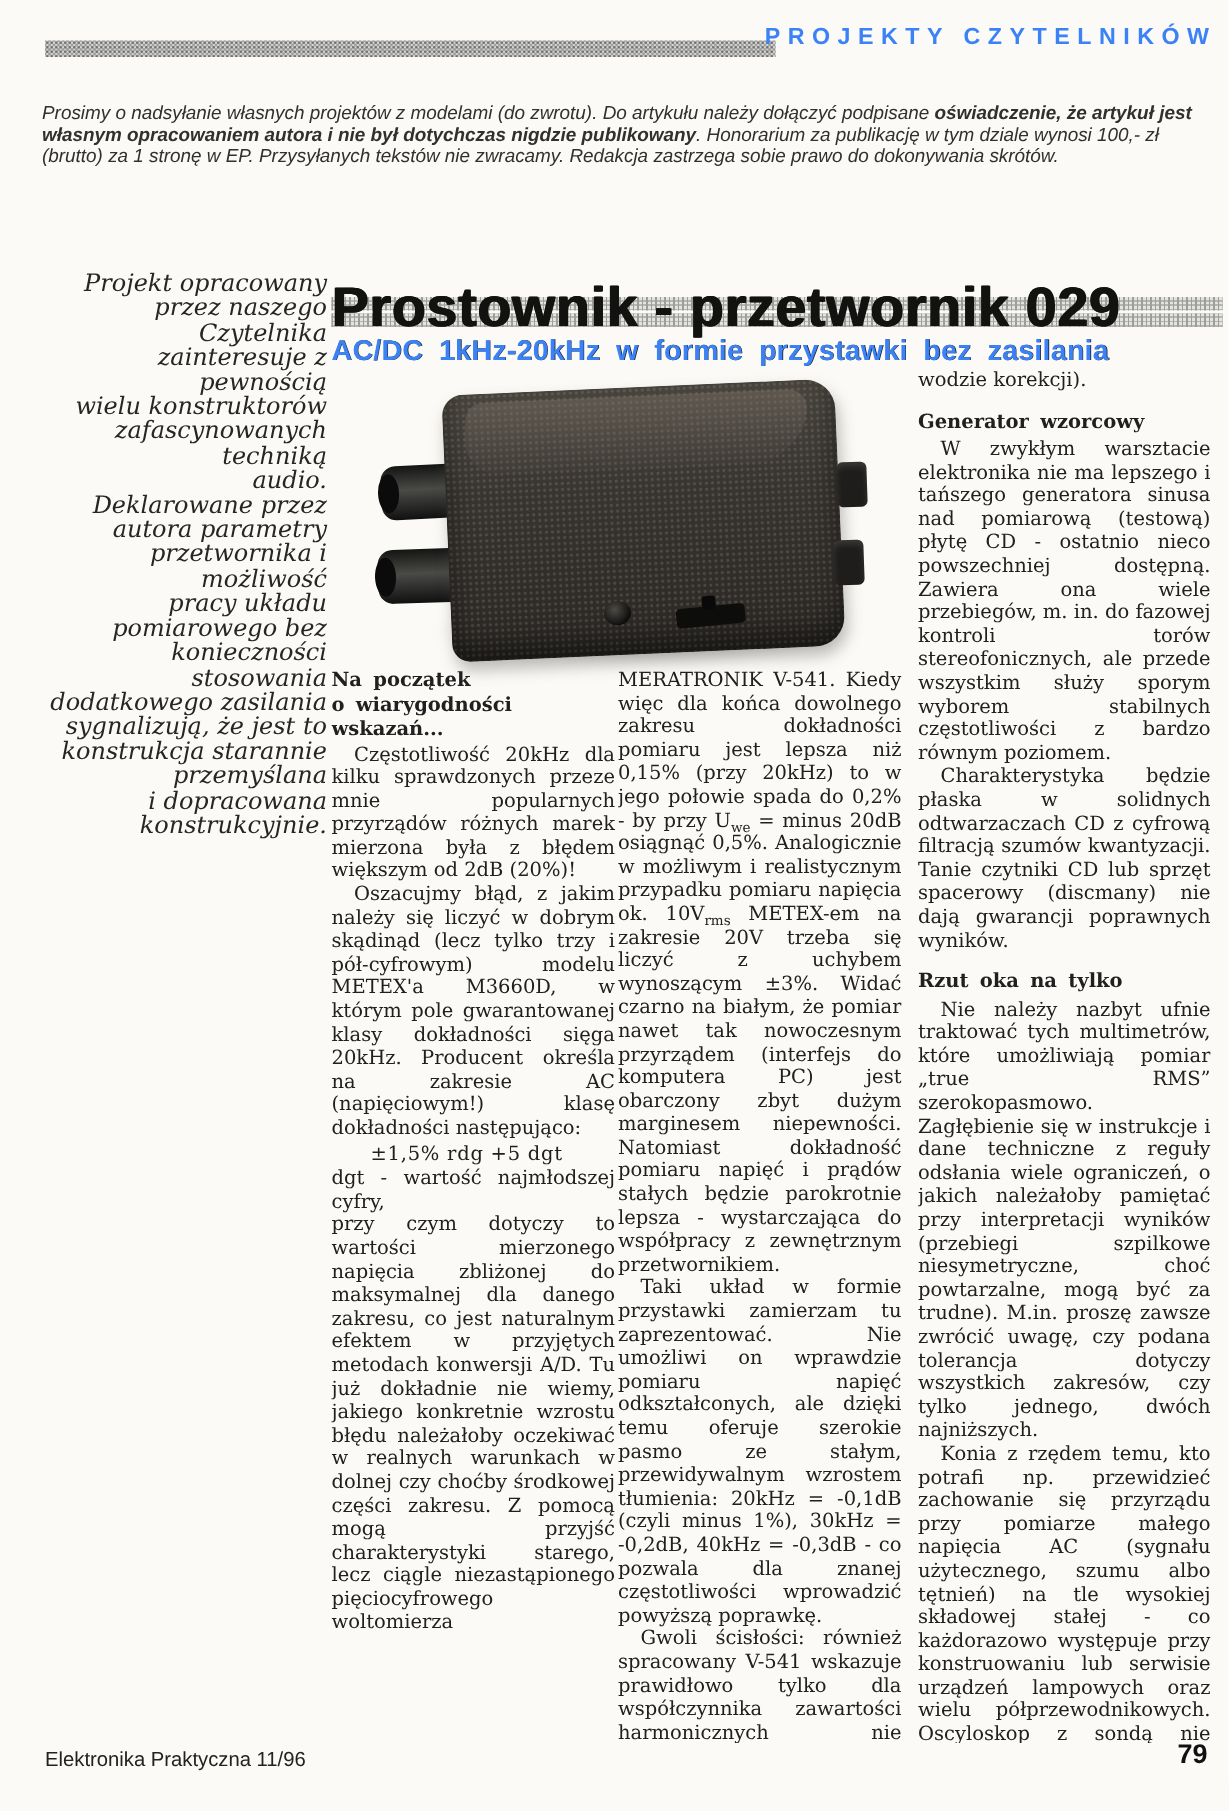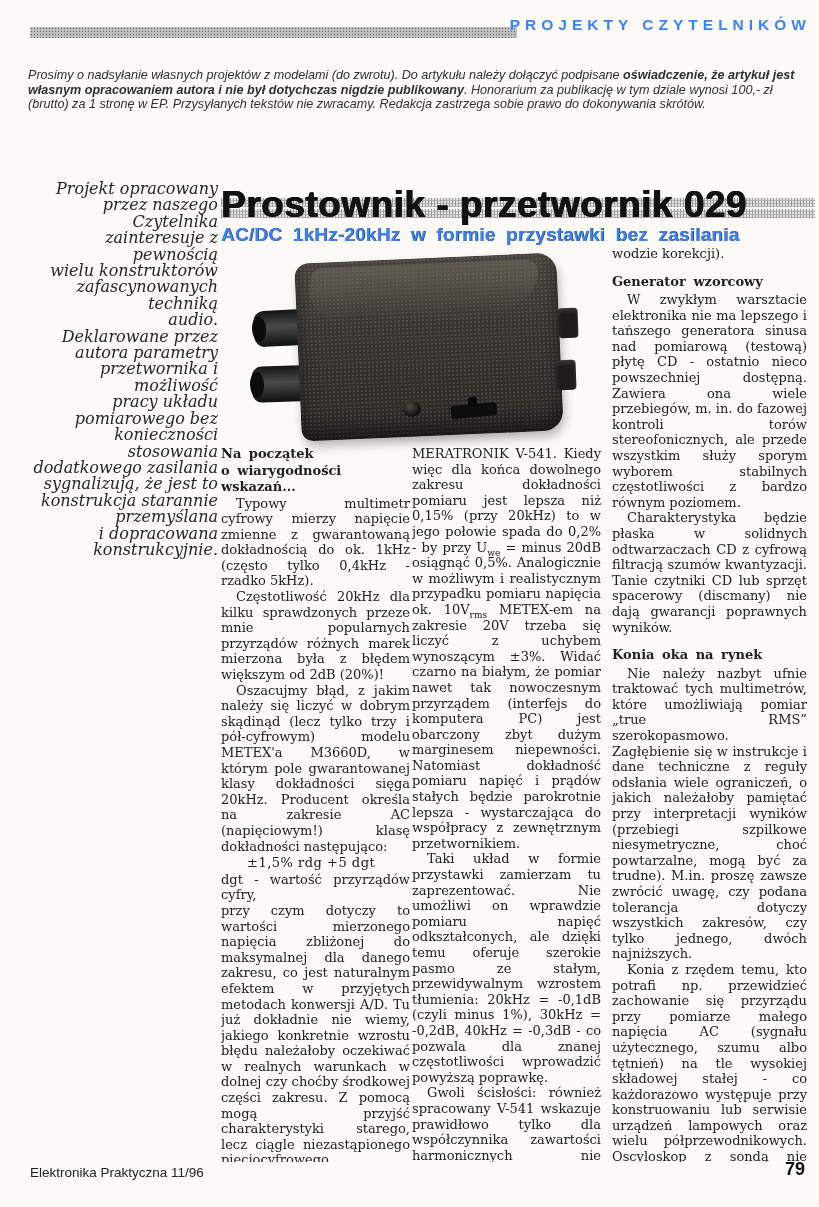--- a/index.html
+++ b/index.html
@@ -195,40 +195,39 @@
       <div class="p-switch"></div>
     </div>
     <div class="p-nub n1"></div>
     <div class="p-nub n2"></div>
   </div>
 
   <div class="col col1">
     <p class="col-heading pre-lines">Na początek
 o wiarygodności
 wskazań...</p>
-    <p class="ind">Typowy multimetr cyfrowy mierzy napięcie zmienne z gwarantowaną dokładnością do ok. 1kHz (często tylko 0,4kHz - rzadko 5kHz).</p>
     <p class="ind">Częstotliwość 20kHz dla kilku sprawdzonych przeze mnie popularnych przyrządów różnych marek mierzona była z błędem większym od 2dB (20%)!</p>
     <p class="ind">Oszacujmy błąd, z jakim należy się liczyć w dobrym skądinąd (lecz tylko trzy i pół-cyfrowym) modelu METEX'a M3660D, w którym pole gwarantowanej klasy dokładności sięga 20kHz. Producent określa na zakresie AC (napięciowym!) klasę dokładności następująco:</p>
     <p class="formula">±1,5% rdg +5 dgt</p>
-    <p>dgt - wartość przyrządów cyfry,</p>
+    <p>dgt - wartość najmłodszej cyfry,</p>
     <p>przy czym dotyczy to wartości mierzonego napięcia zbliżonej do maksymalnej dla danego zakresu, co jest naturalnym efektem w przyjętych metodach konwersji A/D. Tu już dokładnie nie wiemy, jakiego konkretnie wzrostu błędu należałoby oczekiwać w realnych warunkach w dolnej czy choćby środkowej części zakresu. Z pomocą mogą przyjść charakterystyki starego, lecz ciągle niezastąpionego pięciocyfrowego woltomierza</p>
   </div>
 
   <div class="col col2">
     <p>MERATRONIK V-541. Kiedy więc dla końca dowolnego zakresu dokładności pomiaru jest lepsza niż 0,15% (przy 20kHz) to w jego połowie spada do 0,2% - by przy U<sub>we</sub> = minus 20dB osiągnąć 0,5%. Analogicznie w możliwym i realistycznym przypadku pomiaru napięcia ok. 10V<sub>rms</sub> METEX-em na zakresie 20V trzeba się liczyć z uchybem wynoszącym ±3%. Widać czarno na białym, że pomiar nawet tak nowoczesnym przyrządem (interfejs do komputera PC) jest obarczony zbyt dużym marginesem niepewności. Natomiast dokładność pomiaru napięć i prądów stałych będzie parokrotnie lepsza - wystarczająca do współpracy z zewnętrznym przetwornikiem.</p>
     <p class="ind">Taki układ w formie przystawki zamierzam tu zaprezentować. Nie umożliwi on wprawdzie pomiaru napięć odkształconych, ale dzięki temu oferuje szerokie pasmo ze stałym, przewidywalnym wzrostem tłumienia: 20kHz = -0,1dB (czyli minus 1%), 30kHz = -0,2dB, 40kHz = -0,3dB - co pozwala dla znanej częstotliwości wprowadzić powyższą poprawkę.</p>
     <p class="ind">Gwoli ścisłości: również spracowany V-541 wskazuje prawidłowo tylko dla współczynnika zawartości harmonicznych nie większego niż 5% (a i to dzięki firmowym zabiegom układowym na trzech wzmacniaczach operacyjnych, w specjalnym ob-</p>
   </div>
 
   <div class="col col3">
     <p>wodzie korekcji).</p>
     <p class="col-heading gap">Generator wzorcowy</p>
     <p class="ind">W zwykłym warsztacie elektronika nie ma lepszego i tańszego generatora sinusa nad pomiarową (testową) płytę CD - ostatnio nieco powszechniej dostępną. Zawiera ona wiele przebiegów, m. in. do fazowej kontroli torów stereofonicznych, ale przede wszystkim służy sporym wyborem stabilnych częstotliwości z bardzo równym poziomem.</p>
     <p class="ind">Charakterystyka będzie płaska w solidnych odtwarzaczach CD z cyfrową filtracją szumów kwantyzacji. Tanie czytniki CD lub sprzęt spacerowy (discmany) nie dają gwarancji poprawnych wyników.</p>
-    <p class="col-heading gap">Konia oka na rynek</p>
+    <p class="col-heading gap">Rzut oka na tylko</p>
     <p class="ind">Nie należy nazbyt ufnie traktować tych multimetrów, które umożliwiają pomiar „true RMS” szerokopasmowo. Zagłębienie się w instrukcje i dane techniczne z reguły odsłania wiele ograniczeń, o jakich należałoby pamiętać przy interpretacji wyników (przebiegi szpilkowe niesymetryczne, choć powtarzalne, mogą być za trudne). M.in. proszę zawsze zwrócić uwagę, czy podana tolerancja dotyczy wszystkich zakresów, czy tylko jednego, dwóch najniższych.</p>
     <p class="ind">Konia z rzędem temu, kto potrafi np. przewidzieć zachowanie się przyrządu przy pomiarze małego napięcia AC (sygnału użytecznego, szumu albo tętnień) na tle wysokiej składowej stałej - co każdorazowo występuje przy konstruowaniu lub serwisie urządzeń lampowych oraz wielu półprzewodnikowych. Oscyloskop z sondą nie zawsze pozwala na obserwację (i tak mało dokładną) przebiegów m.cz. Poza tym metalowa obudowa przyjmująca łatwo po-</p>
   </div>
 
   <div class="footer-journal">Elektronika Praktyczna 11/96</div>
   <div class="footer-page">79</div>
 
 </div>
 
 </body></html>

